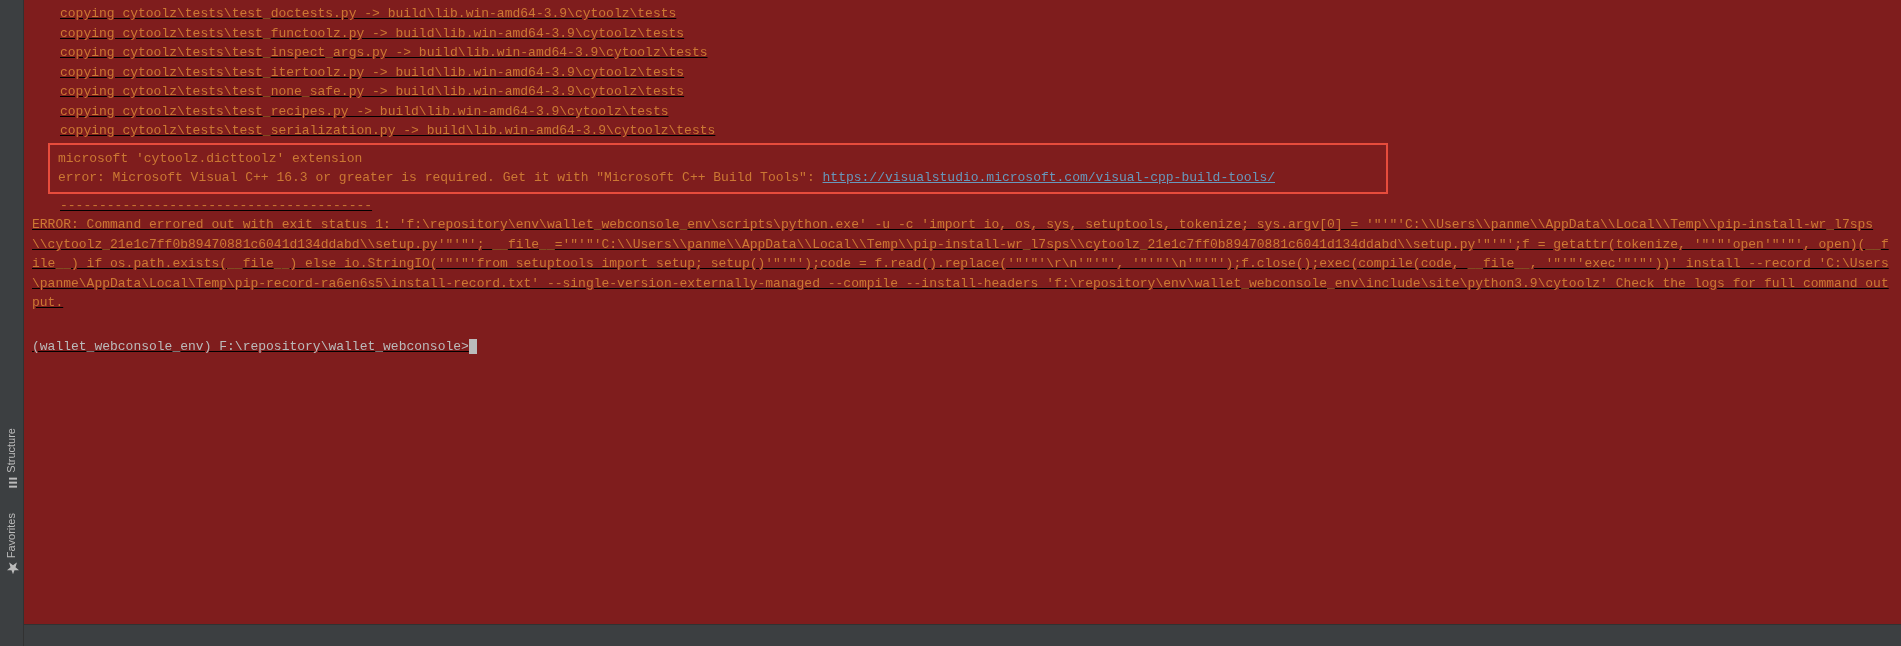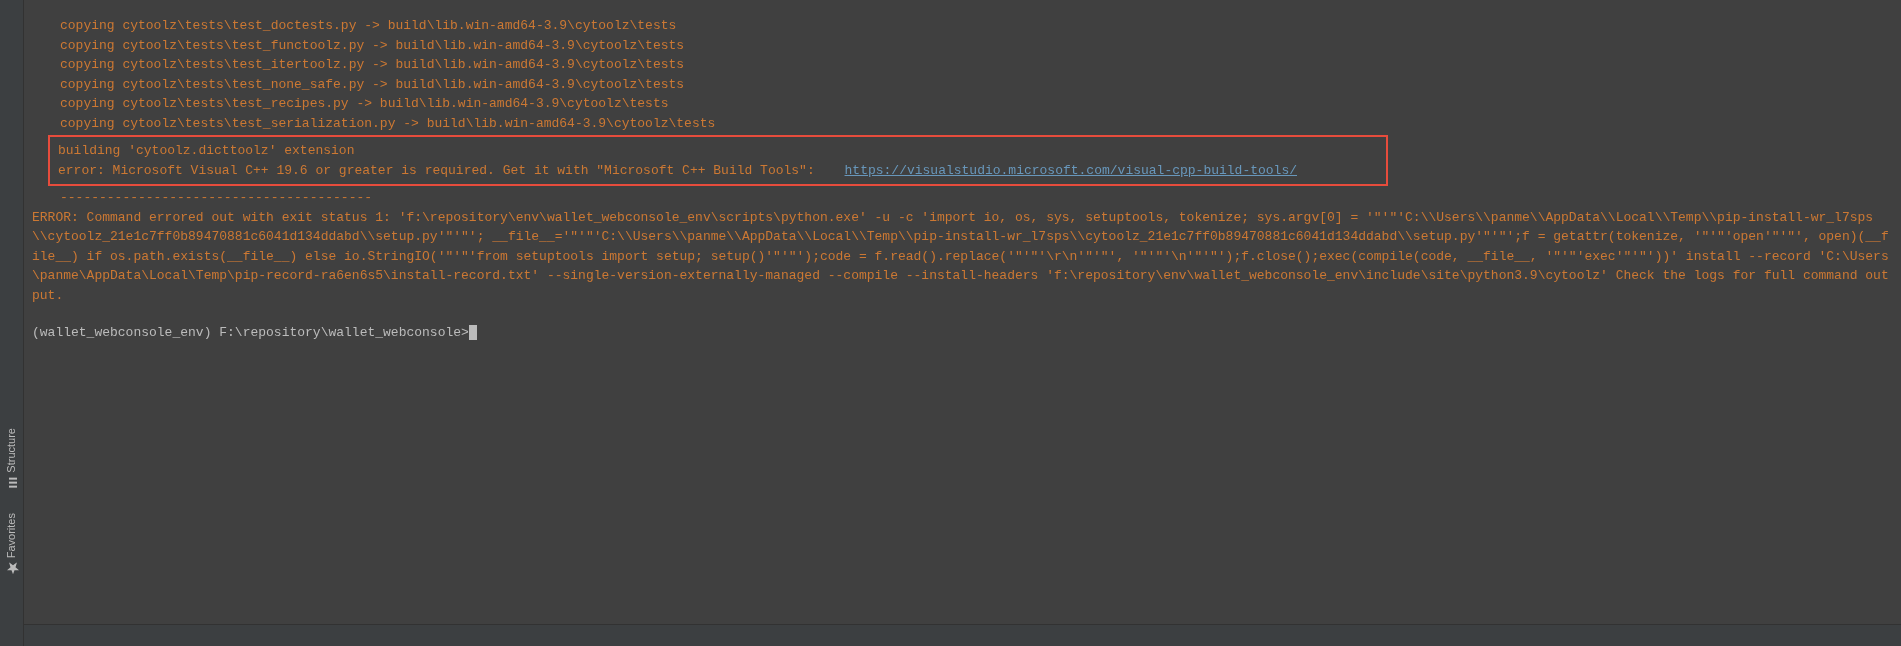--- a/index.html
+++ b/index.html
@@ -37,55 +37,55 @@
       gap: 4px;
       font-family: sans-serif;
     }
     .sidebar-icon {
       width: 12px;
       height: 12px;
       display: inline-block;
     }
     .terminal-container {
       flex: 1;
-      background: #404040;
-      padding: 16px 8px;
+      background: #7f1d1d;
+      padding: 4px 8px;
       overflow: hidden;
       min-height: 646px;
+      text-decoration: underline;
     }
     .terminal-line {
       color: #cc7833;
       white-space: pre;
       padding-left: 28px;
     }
     .highlighted-box {
       border: 2px solid #e74c3c;
       margin: 2px 0 2px 16px;
       padding: 4px 8px;
       display: inline-block;
       min-width: 1340px;
     }
     .highlighted-box .terminal-line {
       padding-left: 0;
     }
     .link {
       color: #6897bb;
       text-decoration: underline;
       cursor: pointer;
-      margin-left: 22px;
     }
     .error-line {
       color: #cc7833;
       white-space: pre-wrap;
       word-break: break-all;
     }
     .prompt-line {
       color: #bbbbbb;
       white-space: pre;
-      margin-top: 18px;
+      margin-top: 24px;
     }
     .cursor {
       display: inline-block;
       width: 8px;
       height: 15px;
       background: #bbbbbb;
       vertical-align: middle;
     }
     .bottom-bar {
       position: fixed;
@@ -117,28 +117,29 @@
           <polygon points="6,0 7.5,4 12,4 8.5,7 10,12 6,9 2,12 3.5,7 0,4 4.5,4"></polygon>
         </svg>
     </span>
     <span>Favorites</span>
   </div>
 </div>
 
 <div class="terminal-container">
   <div class="terminal-line">copying cytoolz\tests\test_doctests.py -&gt; build\lib.win-amd64-3.9\cytoolz\tests</div>
   <div class="terminal-line">copying cytoolz\tests\test_functoolz.py -&gt; build\lib.win-amd64-3.9\cytoolz\tests</div>
+  <div class="terminal-line">copying cytoolz\tests\test_inspect_args.py -&gt; build\lib.win-amd64-3.9\cytoolz\tests</div>
   <div class="terminal-line">copying cytoolz\tests\test_itertoolz.py -&gt; build\lib.win-amd64-3.9\cytoolz\tests</div>
   <div class="terminal-line">copying cytoolz\tests\test_none_safe.py -&gt; build\lib.win-amd64-3.9\cytoolz\tests</div>
   <div class="terminal-line">copying cytoolz\tests\test_recipes.py -&gt; build\lib.win-amd64-3.9\cytoolz\tests</div>
   <div class="terminal-line">copying cytoolz\tests\test_serialization.py -&gt; build\lib.win-amd64-3.9\cytoolz\tests</div>
   
   <div class="highlighted-box">
-    <div class="terminal-line">building 'cytoolz.dicttoolz' extension</div>
-    <div class="terminal-line"><span>error: Microsoft Visual C++ 19.6 or greater is required. Get it with "Microsoft C++ Build Tools": </span><a class="link">https://visualstudio.microsoft.com/visual-cpp-build-tools/</a></div>
+    <div class="terminal-line">microsoft 'cytoolz.dicttoolz' extension</div>
+    <div class="terminal-line"><span>error: Microsoft Visual C++ 16.3 or greater is required. Get it with "Microsoft C++ Build Tools": </span><a class="link">https://visualstudio.microsoft.com/visual-cpp-build-tools/</a></div>
   </div>
   
   <div class="terminal-line">----------------------------------------</div>
   
   <div class="error-line">ERROR: Command errored out with exit status 1: 'f:\repository\env\wallet_webconsole_env\scripts\python.exe' -u -c 'import io, os, sys, setuptools, tokenize; sys.argv[0] = '"'"'C:\\Users\\panme\\AppData\\Local\\Temp\\pip-install-wr_l7sps\\cytoolz_21e1c7ff0b89470881c6041d134ddabd\\setup.py'"'"'; __file__='"'"'C:\\Users\\panme\\AppData\\Local\\Temp\\pip-install-wr_l7sps\\cytoolz_21e1c7ff0b89470881c6041d134ddabd\\setup.py'"'"';f = getattr(tokenize, '"'"'open'"'"', open)(__file__) if os.path.exists(__file__) else io.StringIO('"'"'from setuptools import setup; setup()'"'"');code = f.read().replace('"'"'\r\n'"'"', '"'"'\n'"'"');f.close();exec(compile(code, __file__, '"'"'exec'"'"'))' install --record 'C:\Users\panme\AppData\Local\Temp\pip-record-ra6en6s5\install-record.txt' --single-version-externally-managed --compile --install-headers 'f:\repository\env\wallet_webconsole_env\include\site\python3.9\cytoolz' Check the logs for full command output.</div>
   
   <div class="prompt-line"><span>(wallet_webconsole_env) F:\repository\wallet_webconsole&gt;</span><span class="cursor"></span></div>
 </div>
 
 <div class="bottom-bar"></div>

